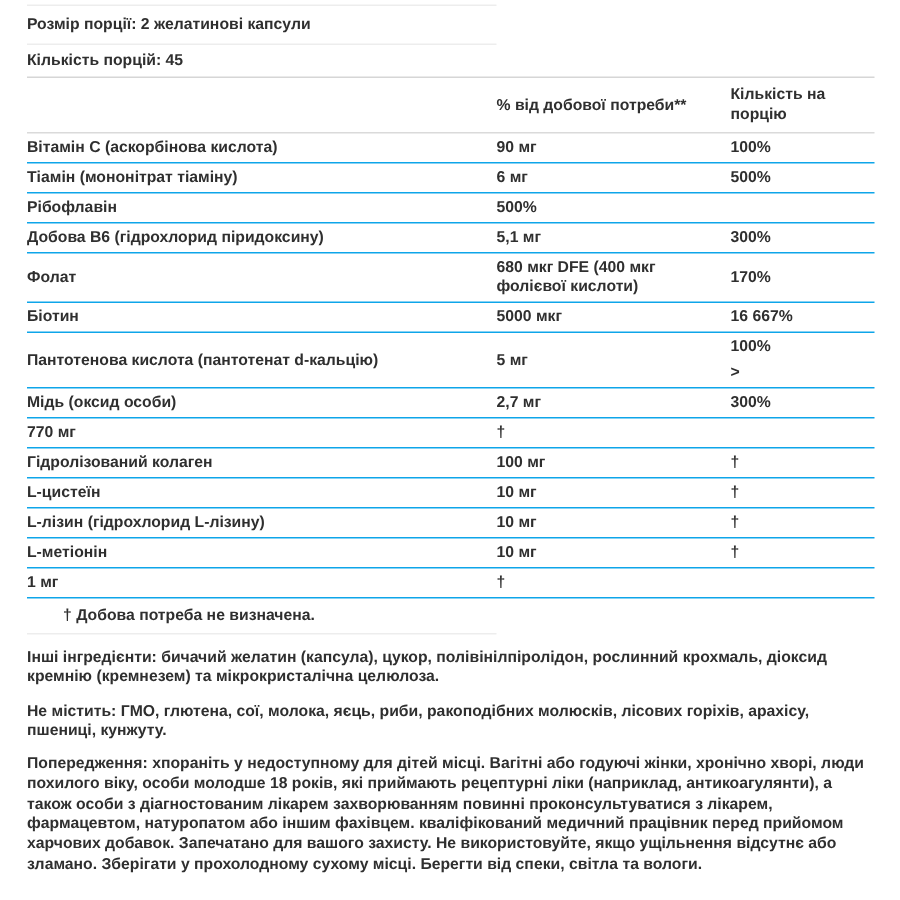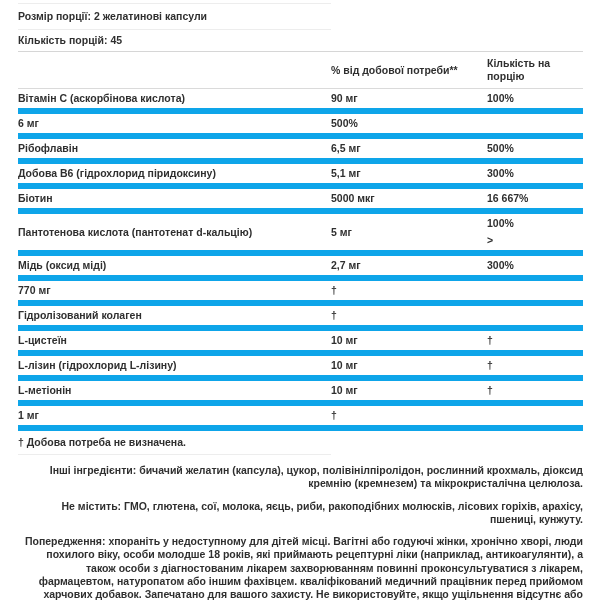--- a/index.html
+++ b/index.html
@@ -42,43 +42,43 @@
     grid-template-columns: 313px 156px 96px;
     align-items: center;
     border-bottom: 1px solid #dadada;
     padding: 5px 0;
   }
   .thead .cell { line-height: 13px; }
   .trow {
     display: grid;
     grid-template-columns: 313px 156px 96px;
     align-items: center;
-    border-bottom: 6px solid #0ea5e9;
+    border-bottom: 1px solid #0ea5e9;
     padding: 3px 0;
     min-height: 13px;
   }
   .cell {
     line-height: 13px;
     padding-right: 8px;
     box-sizing: border-box;
   }
   .dv-extra { margin-top: 4px; }
   .footnote-wrap {
     width: 313px;
     border-bottom: 1px solid #ededed;
   }
   .footnote {
     padding: 5px 0;
     line-height: 13px;
+    margin-left: 24px;
   }
   .para {
     margin-top: 9px;
     line-height: 13.3px;
     width: 565px;
-    text-align: right;
   }
 </style>
 </head>
 <body>
 
 <div class="page">
 
   <div class="serving-size-row">Розмір порції: 2 желатинові капсули</div>
 
   <div class="serving-count-row">Кількість порцій: 45</div>
@@ -91,69 +91,77 @@
     </div>
     <div>
         <div class="trow">
           <div class="cell">Вітамін C (аскорбінова кислота)</div>
           <div class="cell">90 мг</div>
           <div class="cell">
             <div class="">100%</div>
           </div>
         </div>
         <div class="trow">
+          <div class="cell">Тіамін (мононітрат тіаміну)</div>
           <div class="cell">6 мг</div>
           <div class="cell">
             <div class="">500%</div>
           </div>
         </div>
         <div class="trow">
           <div class="cell">Рібофлавін</div>
-          <div class="cell">6,5 мг</div>
           <div class="cell">
             <div class="">500%</div>
           </div>
         </div>
         <div class="trow">
           <div class="cell">Добова B6 (гідрохлорид піридоксину)</div>
           <div class="cell">5,1 мг</div>
           <div class="cell">
             <div class="">300%</div>
           </div>
         </div>
         <div class="trow">
+          <div class="cell">Фолат</div>
+          <div class="cell">680 мкг DFE (400 мкг фолієвої кислоти)</div>
+          <div class="cell">
+            <div class="">170%</div>
+          </div>
+        </div>
+        <div class="trow">
           <div class="cell">Біотин</div>
           <div class="cell">5000 мкг</div>
           <div class="cell">
             <div class="">16 667%</div>
           </div>
         </div>
         <div class="trow">
           <div class="cell">Пантотенова кислота (пантотенат d-кальцію)</div>
           <div class="cell">5 мг</div>
           <div class="cell">
             <div class="">100%</div>
             <div class="dv-extra">&gt;</div>
           </div>
         </div>
         <div class="trow">
-          <div class="cell">Мідь (оксид міді)</div>
+          <div class="cell">Мідь (оксид особи)</div>
           <div class="cell">2,7 мг</div>
           <div class="cell">
             <div class="">300%</div>
           </div>
         </div>
         <div class="trow">
           <div class="cell">770 мг</div>
           <div class="cell">
             <div class="">†</div>
           </div>
         </div>
         <div class="trow">
           <div class="cell">Гідролізований колаген</div>
+          <div class="cell">100 мг</div>
           <div class="cell">
             <div class="">†</div>
           </div>
         </div>
         <div class="trow">
           <div class="cell">L-цистеїн</div>
           <div class="cell">10 мг</div>
           <div class="cell">
             <div class="">†</div>
           </div>

